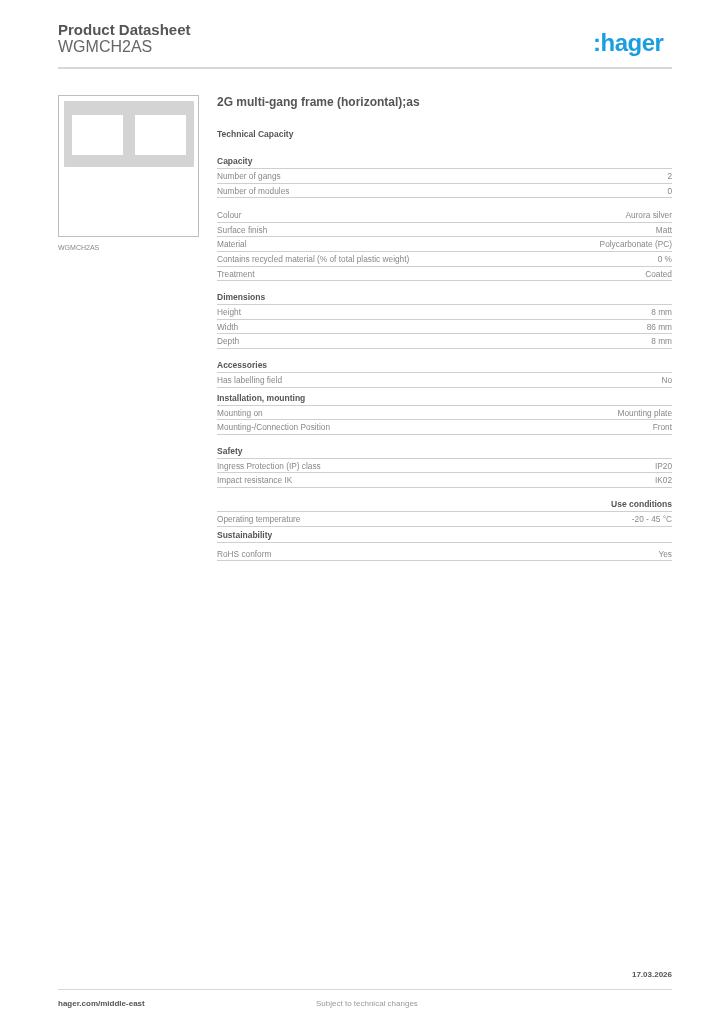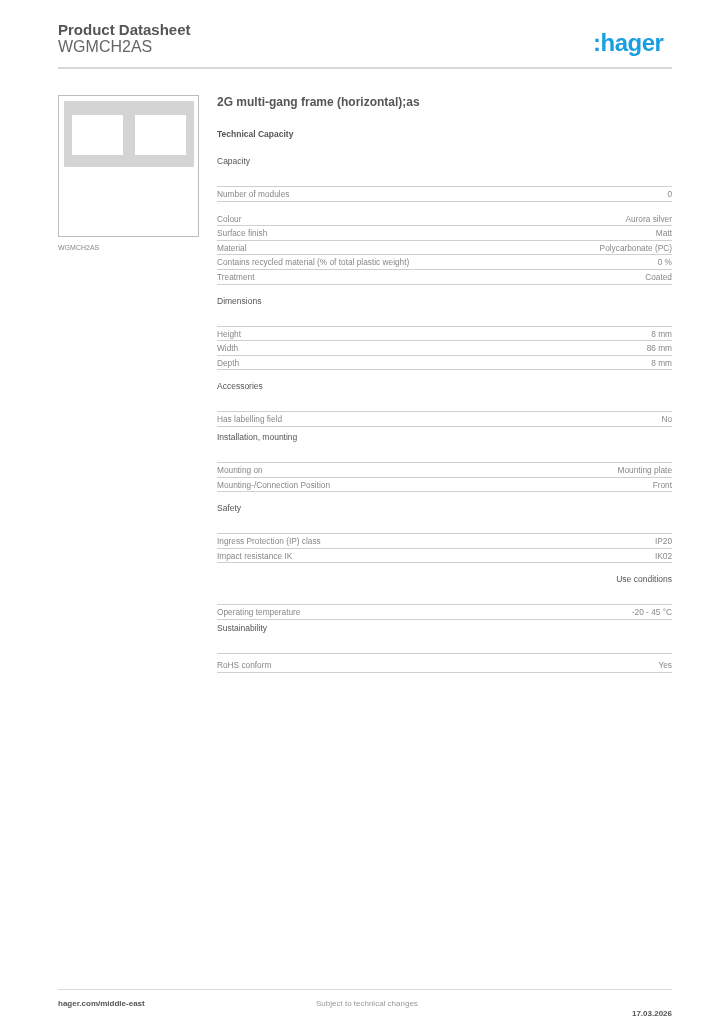--- a/index.html
+++ b/index.html
@@ -16,28 +16,28 @@
     .frame { position: absolute; left: 5px; top: 5px; width: 130px; height: 66px; background: #d4d4d4; border-radius: 1px; }
     .win { position: absolute; top: 14px; width: 51px; height: 40px; background: #fff; }
     .win.l { left: 8px; } .win.r { left: 71px; }
     .img-caption { position: absolute; left: 58px; top: 244px; font-size: 7px; color: #888; }
 
     .main { position: absolute; left: 217px; top: 95px; width: 455px; }
     .prod-title { font-size: 12px; font-weight: bold; color: #555; height: 12px; }
     .tech { font-size: 8.5px; font-weight: bold; color: #555; margin-top: 22px; height: 12px; }
     .section { margin-top: 10px; }
     .section:first-of-type { margin-top: 14px; }
-    .sec-head { font-size: 8.5px; font-weight: normal; color: #555; height: 12px; line-height: 12px; border-bottom: 1px solid #cfcfcf; padding-bottom: 19px; }
+    .sec-head { font-size: 8.5px; font-weight: bold; color: #555; height: 12px; line-height: 12px; border-bottom: 1px solid #cfcfcf; padding-bottom: 1px; }
     .row { display: flex; justify-content: space-between; font-size: 8.3px; color: #888; height: 13.6px; line-height: 14px; border-bottom: 1px solid #cfcfcf; }
     .sec-head.gap { margin-bottom: 4px; }
 
     .ftr-line { position: absolute; left: 58px; top: 989px; width: 614px; height: 1px; background: #d8d8d8; }
     .ftr-left { position: absolute; left: 58px; top: 999px; font-size: 8px; font-weight: bold; color: #555; }
     .ftr-mid { position: absolute; left: 316px; top: 999px; font-size: 8px; color: #999; }
-    .ftr-right { position: absolute; right: 52px; top: 1009px; font-size: 8px; font-weight: bold; color: #555; }
+    .ftr-right { position: absolute; right: 52px; top: 970px; font-size: 8px; font-weight: bold; color: #555; }
   </style>
 </head>
 <body>
 
 <div class="hdr-title">Product Datasheet</div>
 <div class="hdr-sub">WGMCH2AS</div>
 <div class="logo">:hager</div>
 <div class="hdr-line"></div>
 
 <div class="img-box">
@@ -47,20 +47,24 @@
   </div>
 </div>
 <div class="img-caption">WGMCH2AS</div>
 
 <div class="main">
   <div class="prod-title">2G multi-gang frame (horizontal);as</div>
   <div class="tech">Technical Capacity</div>
   <div id="sections">
       <div class="section" style="margin-top: 14px;">
         <div class="sec-head">Capacity</div>
+        <div class="row">
+          <span>Number of gangs</span>
+          <span>2</span>
+        </div>
         <div class="row">
           <span>Number of modules</span>
           <span>0</span>
         </div>
       </div>
       <div class="section" style="margin-top: 10px;">
         <div class="row">
           <span>Colour</span>
           <span>Aurora silver</span>
         </div>

